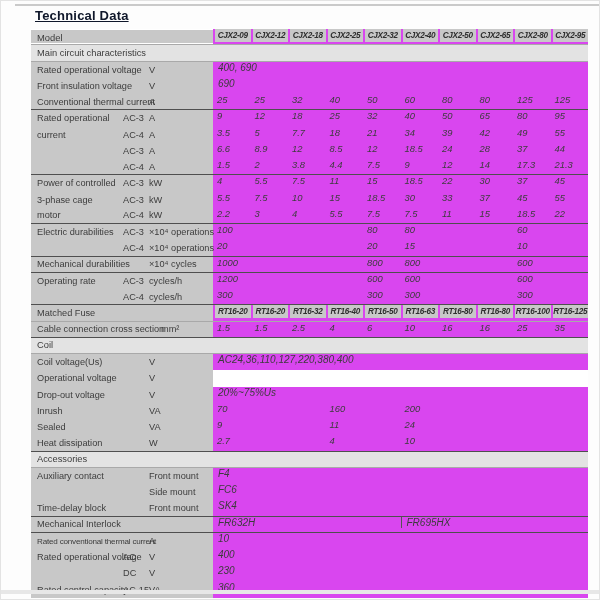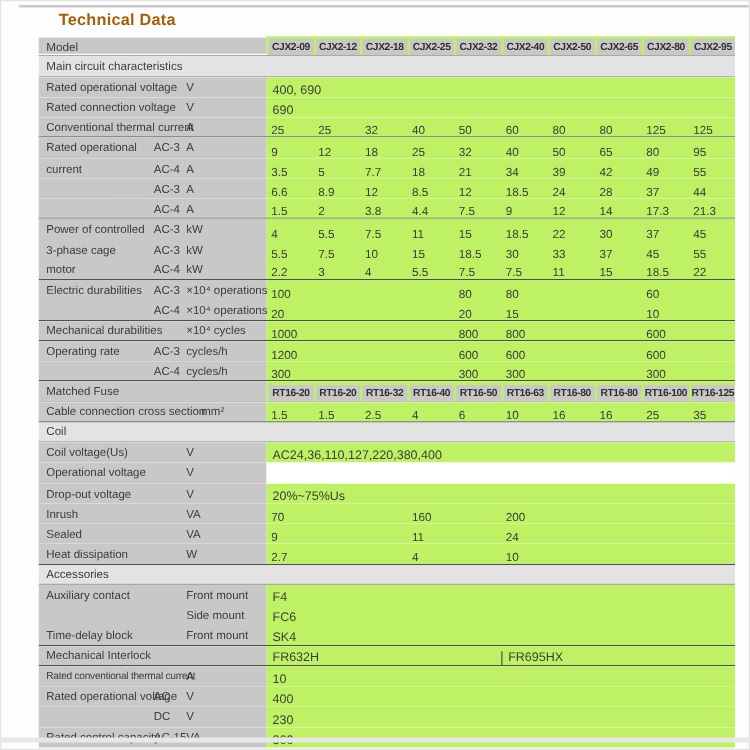--- a/index.html
+++ b/index.html
@@ -4,33 +4,33 @@
 <style>
   html,body{margin:0;padding:0;background:#ffffff;}
   .page{
     position:relative;width:600px;height:600px;box-sizing:border-box;
     background:#fdfdfd;border:1px solid #e3e3e3;overflow:hidden;
     font-family:"Liberation Sans",sans-serif;color:#3c3c3c;
   }
   .scan-top-line{position:absolute;top:3px;left:14px;right:0;height:2px;background:#cacaca;}
   .scan-bottom-band{position:absolute;left:0;right:0;top:589px;height:4px;background:#e7e7e7;}
   .title{
-    position:absolute;left:46px;top:7px;font-size:13px;font-weight:bold;
-    color:#a16207;letter-spacing:.2px;white-space:nowrap;
+    position:absolute;left:34px;top:7px;font-size:13px;font-weight:bold;
+    color:#0f172a;letter-spacing:.2px;white-space:nowrap;text-decoration:underline;
   }
   .table{position:absolute;left:30px;top:28px;width:557px;}
   .tr{position:relative;display:flex;height:16.26px;box-sizing:border-box;align-items:stretch;background:#fff;}
   .rule-dark{border-bottom:1.5px solid #4f4f4f;}
   .rule-light{border-bottom:1px solid #a9a9a9;}
   .lbl{position:relative;width:182px;flex:none;background:#c8c8c8;}
   .lbl span{position:absolute;top:50%;transform:translateY(-50%);white-space:nowrap;font-size:9.2px;}
   .nm{left:6px;} .q{left:60px;margin-top:44px;} .c{left:92px;} .u{left:118px;}
   .u-wide .u{left:130px;}
   .small-name .nm{font-size:8.1px;letter-spacing:-.2px;}
-  .data{flex:1;display:flex;align-items:flex-end;background:#bef264;}
+  .data{flex:1;display:flex;align-items:flex-start;background:#d946ef;font-style:italic;}
   .cell{width:37.5px;flex:none;box-sizing:border-box;padding-left:4px;font-size:9.4px;white-space:nowrap;overflow:visible;}
   .span-cell{padding-left:5px;font-size:10px;white-space:nowrap;}
   .box{
     width:35.5px;height:13px;margin-left:2px;flex:none;background:#c8c8c8;
     display:flex;align-items:center;justify-content:center;
     font-weight:bold;font-size:8.2px;letter-spacing:-.3px;white-space:nowrap;color:#2f2f2f;
   }
   .hdr{background:#fff;}
   .hdr .lbl{height:13px;align-self:center;}
   .hdr .nm{font-size:9.4px;}
@@ -70,21 +70,21 @@
         <div class="lbl">
           <span class="nm">Rated operational voltage</span>
           <span class="u">V</span>
         </div>
         <div class="data">
           <div class="span-cell">400, 690</div>
         </div>
       </div>
       <div class="tr">
         <div class="lbl">
-          <span class="nm">Rated connection voltage</span>
+          <span class="nm">Front insulation voltage</span>
           <span class="u">V</span>
         </div>
         <div class="data">
           <div class="span-cell">690</div>
         </div>
       </div>
       <div class="tr rule-dark">
         <div class="lbl">
           <span class="nm">Conventional thermal current</span>
           <span class="u">A</span>

